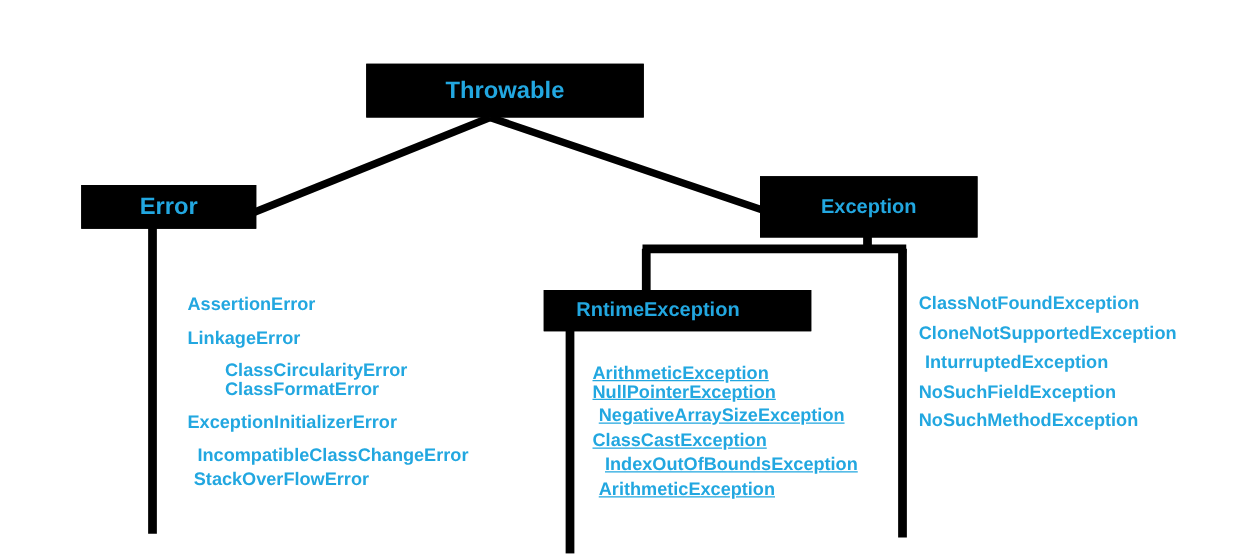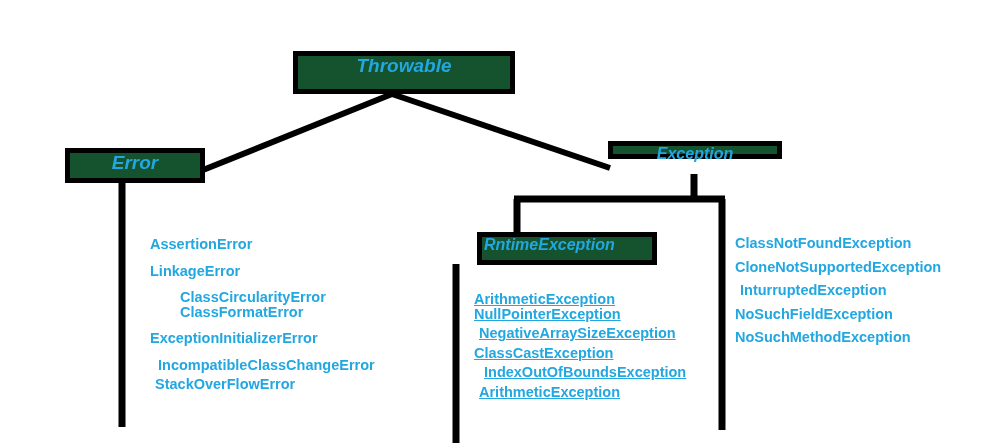--- a/index.html
+++ b/index.html
@@ -22,26 +22,25 @@
     position: absolute;
     left: 0;
     top: 0;
     width: 995px;
     height: 443px;
     pointer-events: none;
   }
   .node {
     position: absolute;
     box-sizing: border-box;
-    background: #14532d;
+    background: #000000;
     border: 5px solid #000000;
     display: flex;
-    align-items: flex-start;
+    align-items: center;
     z-index: 3;
-    font-style: italic;
   }
   .node .node-label {
     color: #22a7e0;
     font-weight: bold;
     white-space: nowrap;
     line-height: 1;
   }
   #node-throwable {
     left: 293px;
     top: 51px;
@@ -57,33 +56,32 @@
     width: 140px;
     height: 35px;
     justify-content: center;
   }
   #node-error .node-label { font-size: 19px; }
 
   #node-exception {
     left: 608px;
     top: 141px;
     width: 174px;
-    height: 18px;
+    height: 49px;
     justify-content: center;
   }
   #node-exception .node-label { font-size: 16px; }
 
   #node-runtimeexception {
     left: 435px;
     top: 232px;
-    width: 180px;
+    width: 214px;
     height: 33px;
     justify-content: flex-start;
-    padding-left: 2px;
-    margin-left: 42px;
+    padding-left: 21px;
   }
   #node-runtimeexception .node-label { font-size: 16px; }
 
   .list {
     position: absolute;
     z-index: 2;
     color: #22a7e0;
     font-weight: bold;
     font-size: 14.5px;
     white-space: nowrap;

